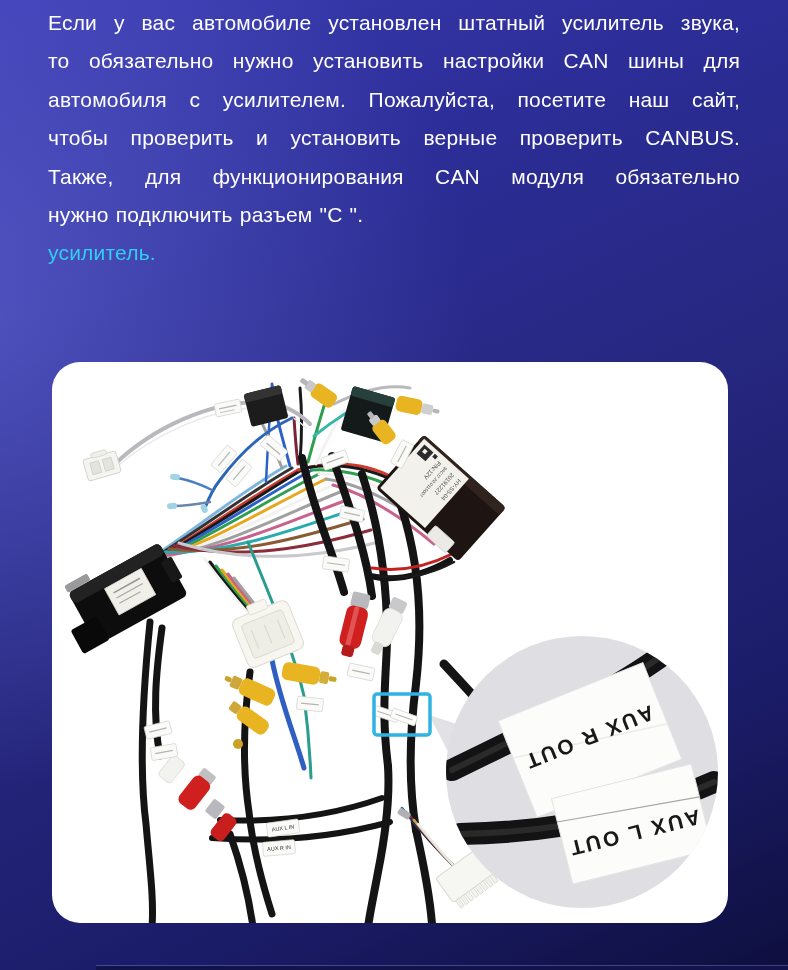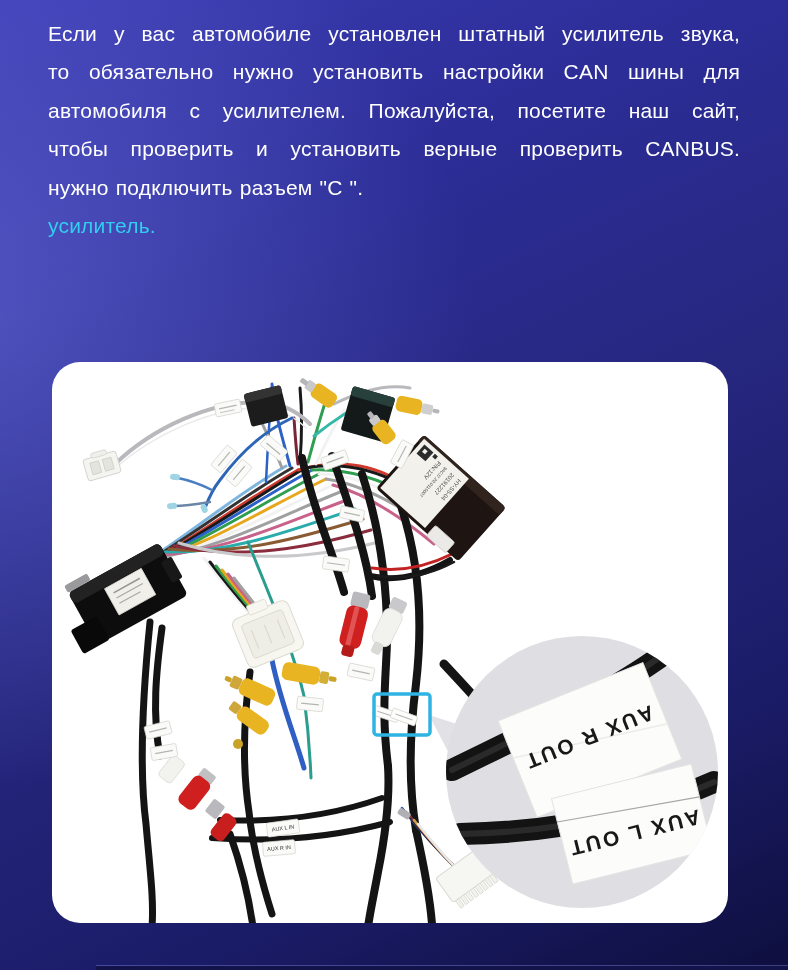--- a/index.html
+++ b/index.html
@@ -5,21 +5,21 @@
   html,body{margin:0;padding:0;background:#0e0f3e;}
   .screen{
     position:relative;width:788px;height:970px;overflow:hidden;
     font-family:"Liberation Sans",sans-serif;
     background:
       radial-gradient(120% 90% at -6% 32%, rgba(115,120,228,0.50), rgba(115,120,228,0) 55%),
       linear-gradient(155deg,#3c3db4 0%,#2c2d97 26%,#26277f 52%,#1b1c68 78%,#0e0f3e 100%);
   }
   .text-block{
     position:absolute;left:0;top:0;width:788px;
-    padding:15px 48px 0 48px;box-sizing:border-box;
+    padding:4px 48px 0 48px;box-sizing:border-box;
     color:#ffffff;font-size:21px;line-height:38.4px;
     letter-spacing:0.2px;word-spacing:1px;
   }
   .line{white-space:nowrap;}
   .just{text-align:justify;text-align-last:justify;text-justify:inter-word;white-space:normal;}
   .cyan{color:#32cdf0;}
   .photo-card{
     position:absolute;left:52px;top:362px;width:676px;height:561px;
     background:#ffffff;border-radius:28px;overflow:hidden;
   }
@@ -37,20 +37,21 @@
 </head>
 <body>
 
 <div class="screen">
 
   <div class="text-block">
     <div class="line just">Если у вас автомобиле установлен штатный усилитель звука,</div>
     <div class="line just">то обязательно нужно установить настройки CAN шины для</div>
     <div class="line just">автомобиля с усилителем. Пожалуйста, посетите наш сайт,</div>
     <div class="line just">чтобы проверить и установить верные проверить CANBUS.</div>
+    <div class="line just">Также, для функционирования CAN модуля обязательно</div>
     <div class="line">нужно подключить разъем "C ".</div>
     <div class="line cyan">усилитель.</div>
   </div>
 
   <div class="photo-card">
     <svg viewBox="0 0 676 561" preserveAspectRatio="none">
       <defs>
         <clipPath id="insetClip">
             <circle cx="530" cy="410" r="136"></circle>
           </clipPath>

